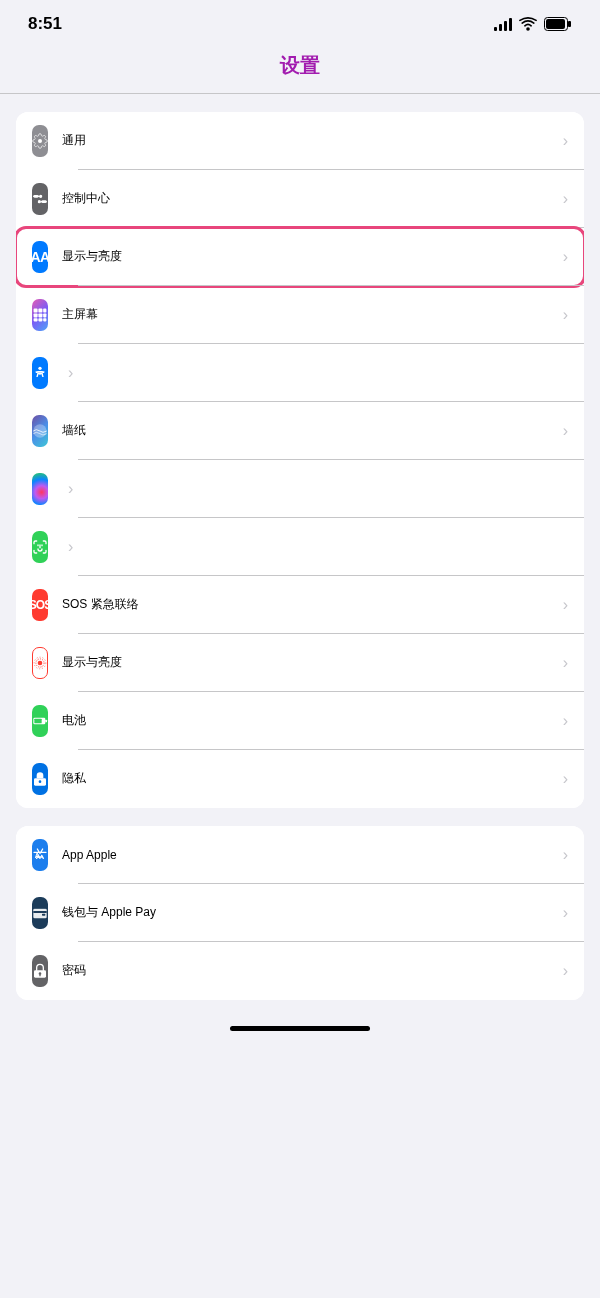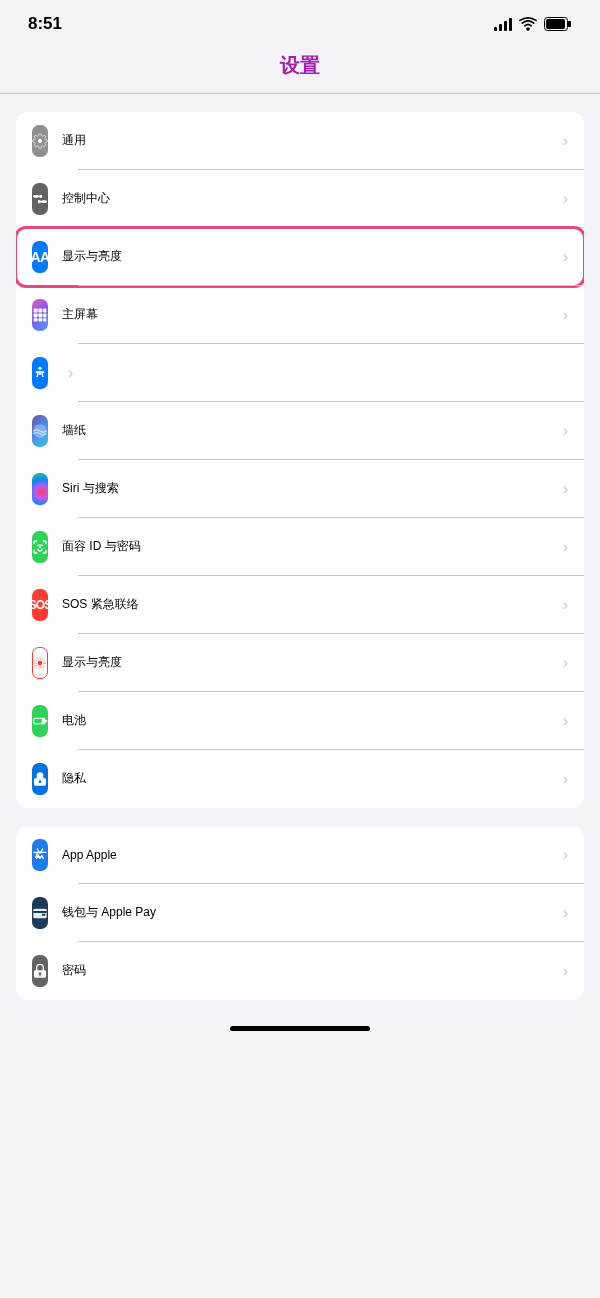--- a/index.html
+++ b/index.html
@@ -288,38 +288,36 @@
         <path d="M2 16 Q6 12 12 16 Q16 20 22 16" stroke="rgba(255,255,255,0.6)" stroke-width="1.5" fill="none"></path>
       </svg>
     </div>
     <span class="item-label">墙纸</span>
     <span class="chevron">›</span>
   </div>
 
   <div class="settings-item">
     <div class="item-icon siri-icon">
     </div>
-    <span class="item-label">Siri 与搜索</span>
     <span class="chevron">›</span>
   </div>
 
   <div class="settings-item">
     <div class="item-icon faceid-icon">
       <svg width="22" height="22" viewBox="0 0 24 24" fill="none" stroke="white" stroke-width="2" stroke-linecap="round">
         <path d="M7 3H5a2 2 0 0 0-2 2v2"></path>
         <path d="M17 3h2a2 2 0 0 1 2 2v2"></path>
         <path d="M7 21H5a2 2 0 0 1-2-2v-2"></path>
         <path d="M17 21h2a2 2 0 0 0 2-2v-2"></path>
         <path d="M9 9v1"></path>
         <path d="M15 9v1"></path>
         <path d="M9 15a3 3 0 0 0 6 0"></path>
         <path d="M12 9v4"></path>
       </svg>
     </div>
-    <span class="item-label">面容 ID 与密码</span>
     <span class="chevron">›</span>
   </div>
 
   <div class="settings-item">
     <div class="item-icon sos-icon">
       <span class="icon-text" style="font-size:12px;font-weight:900;letter-spacing:-1px;">SOS</span>
     </div>
     <span class="item-label">SOS 紧急联络</span>
     <span class="chevron">›</span>
   </div>

